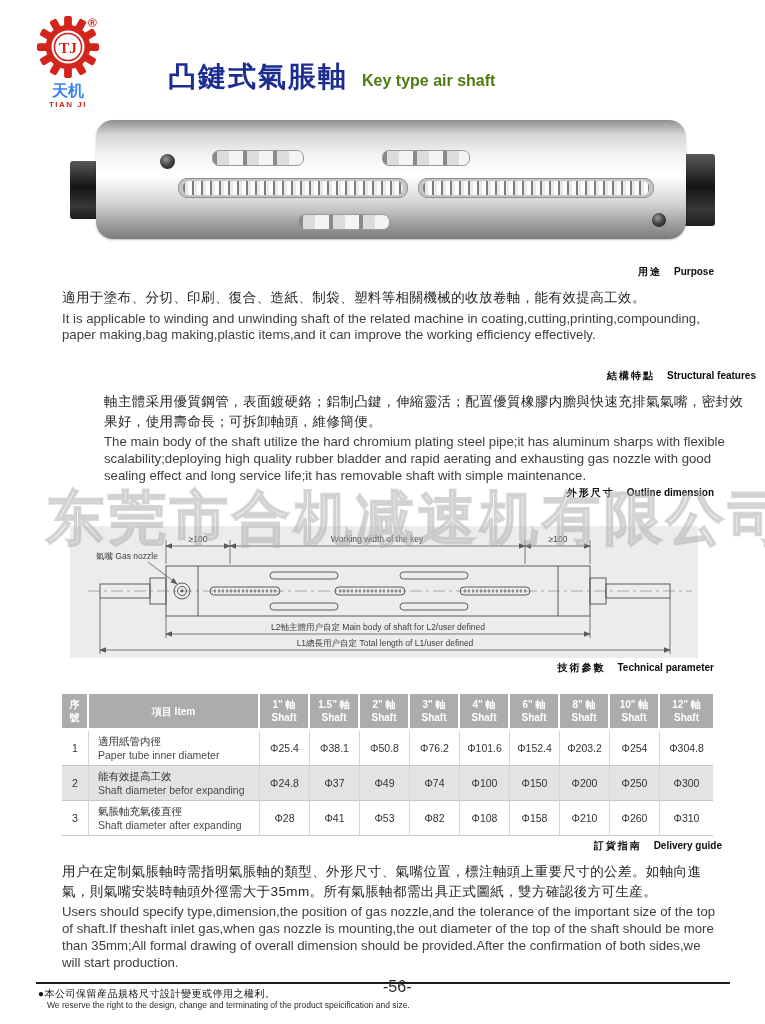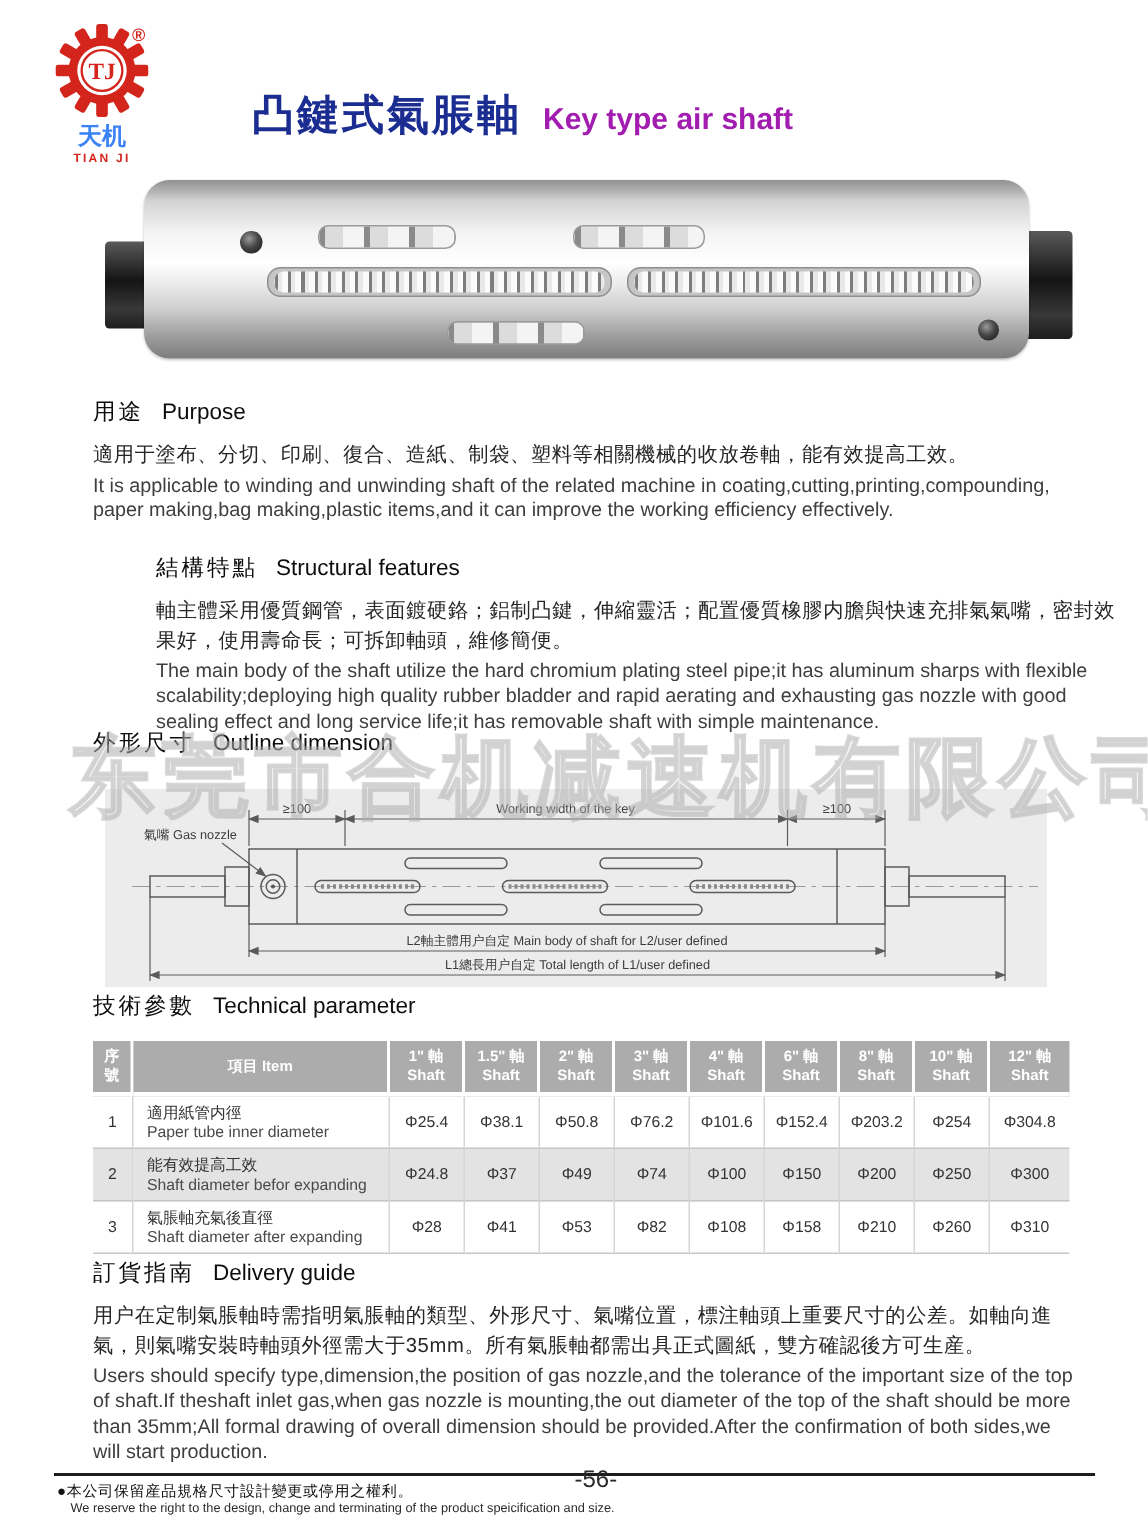--- a/index.html
+++ b/index.html
@@ -7,21 +7,21 @@
     width:765px;height:1024px;position:relative;background:#fff;overflow:hidden;
     font-family:"Liberation Sans", sans-serif;color:#222;
   }
   
   .logo{position:absolute;left:22px;top:16px;width:92px;text-align:center;}
   .logo .reg{position:absolute;left:66px;top:0;font-size:12px;font-weight:bold;color:#d3251c;}
   .logo-zh{font-size:16px;font-weight:bold;color:#3b82f6;line-height:1;margin-top:1px;}
   .logo-en{font-size:8px;font-weight:bold;color:#d3251c;letter-spacing:1.5px;margin-top:1px;}
   .title-row{position:absolute;left:168px;top:58px;display:flex;align-items:baseline;}
   .title-zh{font-size:28px;font-weight:bold;color:#1c2d92;letter-spacing:2px;}
-  .title-en{font-size:20px;font-weight:bold;color:#a21caf;margin-left:14px;}
+  .title-en{font-size:16px;font-weight:bold;color:#4d7c0f;margin-left:14px;}
   
   .photo{position:absolute;left:70px;top:112px;width:645px;height:135px;}
   .end-block{position:absolute;background:linear-gradient(180deg,#5a5a5a,#141414 45%,#383838 78%,#1d1d1d);border-radius:3px;}
   .end-left{left:0;top:49px;width:34px;height:58px;}
   .end-right{right:0;top:42px;width:42px;height:72px;}
   .shaft-body{position:absolute;left:26px;top:8px;width:590px;height:119px;border-radius:17px;
     background:linear-gradient(180deg,#8f8f8f 0%,#d4d4d4 12%,#f4f4f4 30%,#ffffff 46%,#ececec 58%,#cfcfcf 72%,#9c9c9c 88%,#7d7d7d 100%);
     box-shadow:0 1px 2px rgba(0,0,0,.25);}
   .screw{position:absolute;border-radius:50%;background:radial-gradient(circle at 40% 35%,#9a9a9a 0%,#474747 45%,#141414 100%);}
   .screw-tl{left:64px;top:34px;width:15px;height:15px;}
@@ -31,21 +31,21 @@
     background:repeating-linear-gradient(90deg,#7d7d7d 0 2px,#e9e9e9 2px 5px,#fbfbfb 5px 9px);}
   .kw-left{left:82px;width:228px;}
   .kw-right{left:322px;width:234px;}
   .slotgroup{position:absolute;height:14px;border-radius:7px;border:1px solid #9a9a9a;
     background:repeating-linear-gradient(90deg,#8a8a8a 0 4px,#dcdcdc 4px 16px,#f4f4f4 16px 30px);}
   .sg-top1{left:116px;top:30px;width:90px;}
   .sg-top2{left:286px;top:30px;width:86px;}
   .sg-bottom{left:202px;top:94px;width:90px;}
   
   .sec{position:absolute;left:62px;width:652px;}
-  .sec-heading{font-size:15px;font-weight:normal;color:#0d0d0d;}
+  .sec-heading{font-size:10px;font-weight:bold;color:#0d0d0d;text-align:right;}
   .sec-heading .zh{letter-spacing:2px;}
   .sec-heading .en{margin-left:12px;}
   .para-zh{margin-top:9px;font-size:13.5px;color:#262626;line-height:1.45;letter-spacing:0.4px;}
   .para-en{margin-top:3px;font-size:13.2px;color:#3e3e3e;line-height:1.28;}
   .sec-purpose{top:265px;}
   .sec-structural{top:369px;margin-left:42px;}
   .sec-outline{top:486px;z-index:2;}
   .sec-technical{top:661px;}
   .sec-delivery{top:839px;width:660px;}
   

